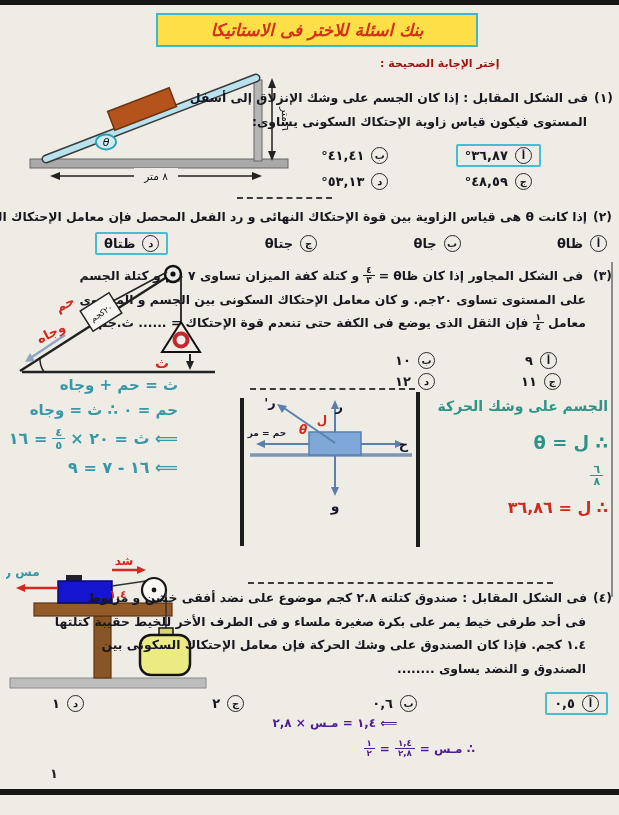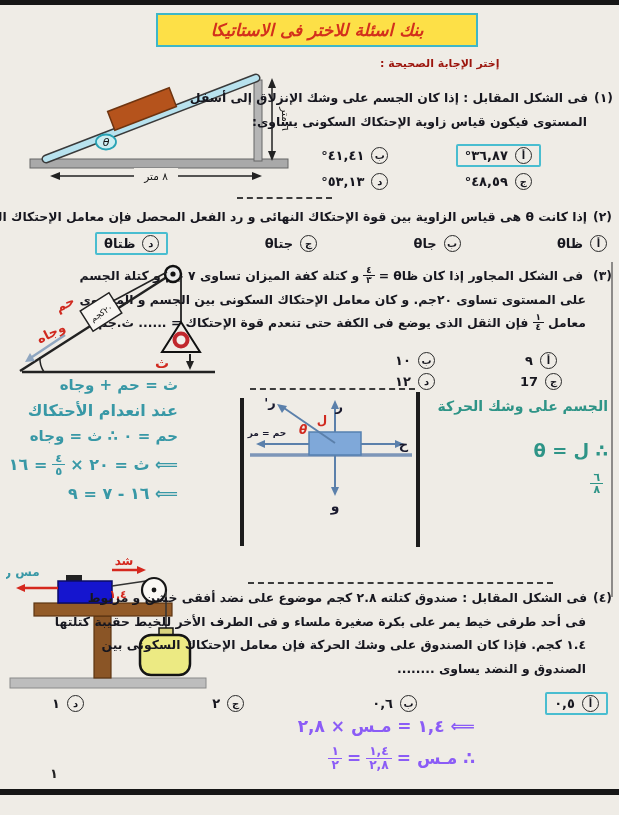--- a/index.html
+++ b/index.html
@@ -159,21 +159,21 @@
       </div>
     <div style="display:flex;justify-content:center;">
         <span class="opt">
           <span class="circ">ب</span>
           <span>١٠</span>
         </span>
       </div>
     <div style="display:flex;justify-content:center;">
         <span class="opt">
           <span class="circ">ج</span>
-          <span>17</span>
+          <span>١١</span>
         </span>
       </div>
     <div style="display:flex;justify-content:center;">
         <span class="opt">
           <span class="circ">د</span>
           <span>١٢</span>
         </span>
       </div>
   </div>
 
@@ -195,21 +195,20 @@
     <polygon points="15,110 25,109 20,101" fill="#8fa6c0"></polygon>
     <text x="57" y="56" transform="rotate(-27 57 56)" text-anchor="middle" font-size="13" font-weight="600" fill="#d02a20" style="direction:rtl">حم</text>
     <text x="43" y="85" transform="rotate(-27 43 85)" text-anchor="middle" font-size="13" font-weight="600" fill="#d02a20" style="direction:rtl">وجاه</text>
     <line x1="180" y1="102" x2="180" y2="112" stroke="#222" stroke-width="2"></line>
     <polygon points="180,118 176,109 184,109" fill="#222"></polygon>
     <text x="152" y="116" text-anchor="middle" font-size="14" font-weight="700" fill="#d02a20" style="direction:rtl">ث</text>
   </svg>
 
   <div class="abs hand teal" style="left:10px;top:376px;width:168px;font-size:15px;">
     <div class="ln" style="padding-left:30px;">ث = حم + وجاه</div>
-    <div class="ln" style="font-size:16px;padding-left:20px;">عند انعدام الأحتكاك</div>
     <div class="ln" style="padding-left:14px;">حم = ٠ ∴ ث = وجاه</div>
     <div class="ln flexln" style="font-size:16px;">
       <span>⟸ ث = ٢٠ ×</span>
       <span class="frac">
           <span class="fnum">٤</span>
           <span class="fden">٥</span>
         </span>
       <span>= ١٦</span>
     </div>
     <div class="ln" style="font-size:16px;">⟸ ١٦ - ٧ = ٩</div>
@@ -236,28 +235,29 @@
     <polygon points="158,50 149,46 149,54" fill="#5b80ab"></polygon>
     <text x="162" y="55" font-size="13" font-weight="700" fill="#1a1a2e" style="direction:rtl">ح</text>
     <line x1="89" y1="61" x2="89" y2="95" stroke="#5b80ab" stroke-width="2"></line>
     <polygon points="89,102 85,93 93,93" fill="#5b80ab"></polygon>
     <text x="89" y="117" text-anchor="middle" font-size="14" font-weight="700" fill="#1a1a2e" style="direction:rtl">و</text>
     <text x="76" y="30" text-anchor="middle" font-size="12" font-weight="700" fill="#d02a20" style="direction:rtl">ل</text>
     <text x="57" y="40" text-anchor="middle" font-size="12" font-weight="700" fill="#d02a20" font-style="italic">θ</text>
   </svg>
 
   <div class="abs hand teal2" style="left:426px;top:398px;width:182px;font-size:15px;">
-    <div class="ln" style="padding-left:8px;font-size:14px;margin-bottom:26px;">الجسم على وشك الحركة</div>
+    <div class="ln" style="padding-left:8px;font-size:14px;margin-bottom:18px;">الجسم على وشك الحركة</div>
     <div class="ln" style="padding-left:45px;font-size:18px;margin-bottom:11px;">∴ ل = θ</div>
     <div class="ln flexln" style="padding-right:5px;margin-bottom:10px;">
       <span class="frac">
           <span class="fnum">٦</span>
           <span class="fden">٨</span>
         </span>
     </div>
+    <div class="ln redink" style="padding-left:35px;font-size:16px;">∴ ل = ٣٦,٨٦</div>
   </div>
 
   <svg class="abs" style="left:6px;top:556px;" width="212" height="142" viewBox="0 0 212 142">
     <rect x="4" y="122" width="196" height="10" fill="#bdbdbd" stroke="#8a8a8a" stroke-width="1"></rect>
     <rect x="88" y="60" width="17" height="62" fill="#8a5526" stroke="#5c3512" stroke-width="1.2"></rect>
     <rect x="28" y="47" width="138" height="13" fill="#935b28" stroke="#5c3512" stroke-width="1.2"></rect>
     <rect x="60" y="19" width="16" height="7" fill="#222"></rect>
     <rect x="52" y="25" width="54" height="22" fill="#1515cf" stroke="#0b0b66" stroke-width="1.5"></rect>
     <line x1="106" y1="30" x2="140" y2="25" stroke="#333" stroke-width="1.5"></line>
     <circle cx="148" cy="34" r="12" fill="#faf8f4" stroke="#161616" stroke-width="2.2"></circle>
@@ -292,21 +292,21 @@
     <span class="opt">
         <span class="circ">ج</span>
         <span>٢</span>
       </span>
     <span class="opt">
         <span class="circ">د</span>
         <span>١</span>
       </span>
   </div>
 
-  <div class="abs hand" style="left:175px;top:716px;width:300px;font-size:17px;color:#8b5cf6;">
+  <div class="abs hand" style="left:175px;top:716px;width:300px;font-size:12px;color:#4c1d95;text-align:center;">
     <div class="ln" style="padding-left:20px;margin-bottom:9px;">⟸ ١,٤ = مـس × ٢,٨</div>
     <div class="ln flexln" style="padding-right:0;margin-right:0;padding-left:110px;justify-content:flex-start;">
       <span>∴ مـس =</span>
       <span class="frac">
           <span class="fnum">١,٤</span>
           <span class="fden">٢,٨</span>
         </span>
       <span>=</span>
       <span class="frac">
           <span class="fnum">١</span>

